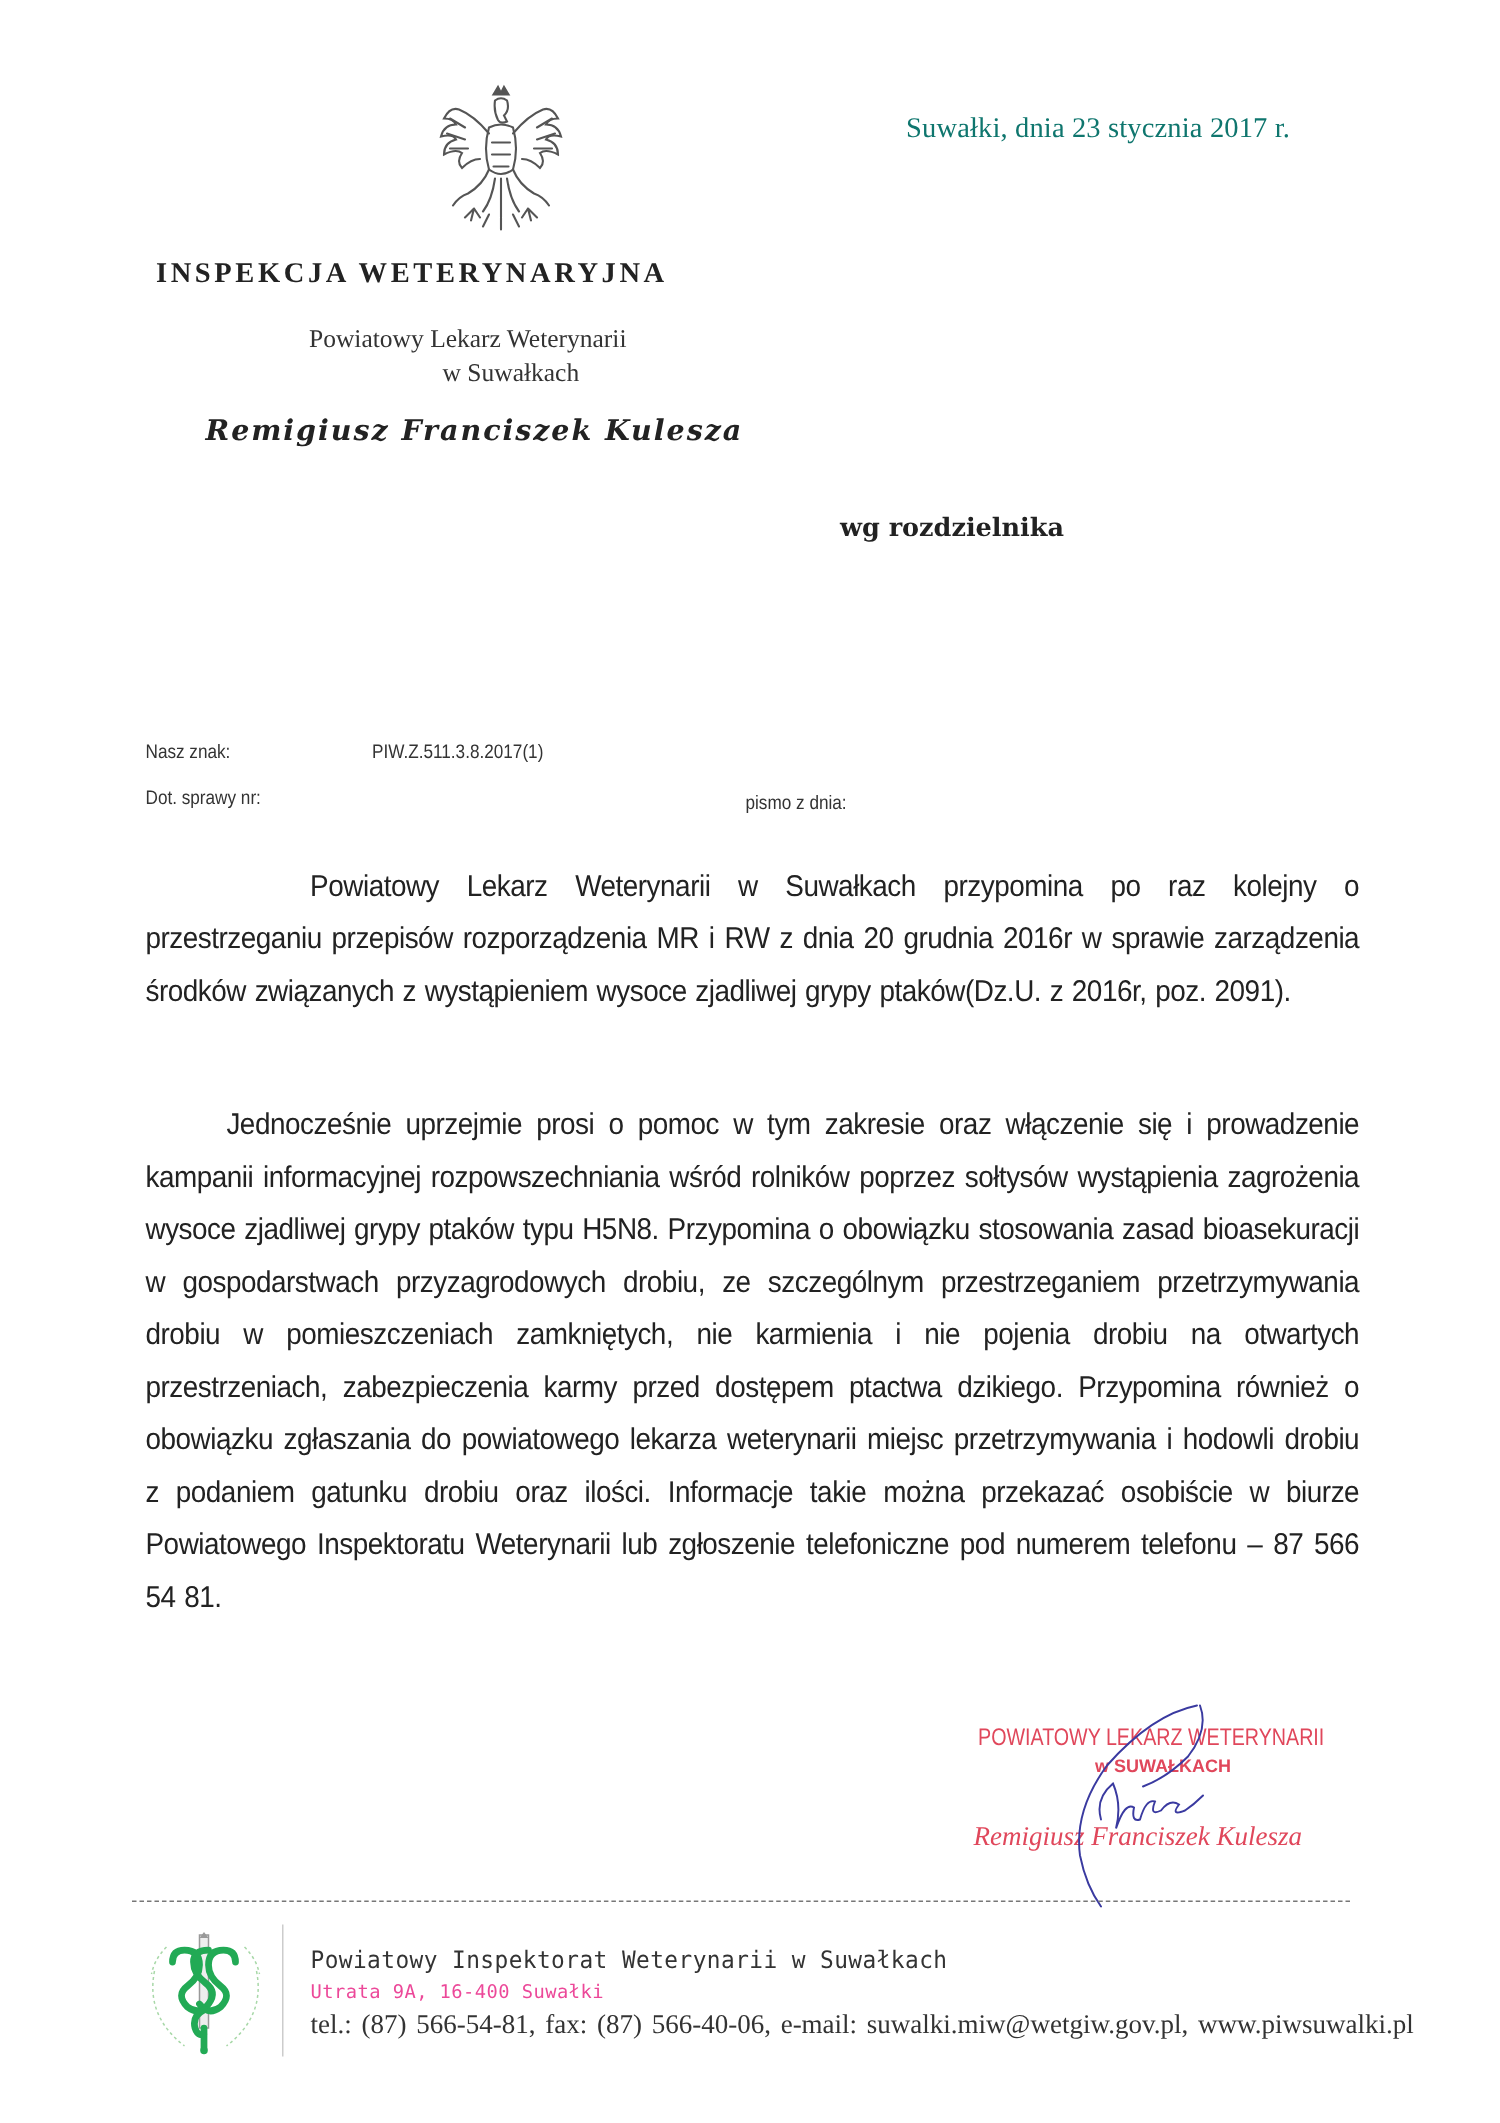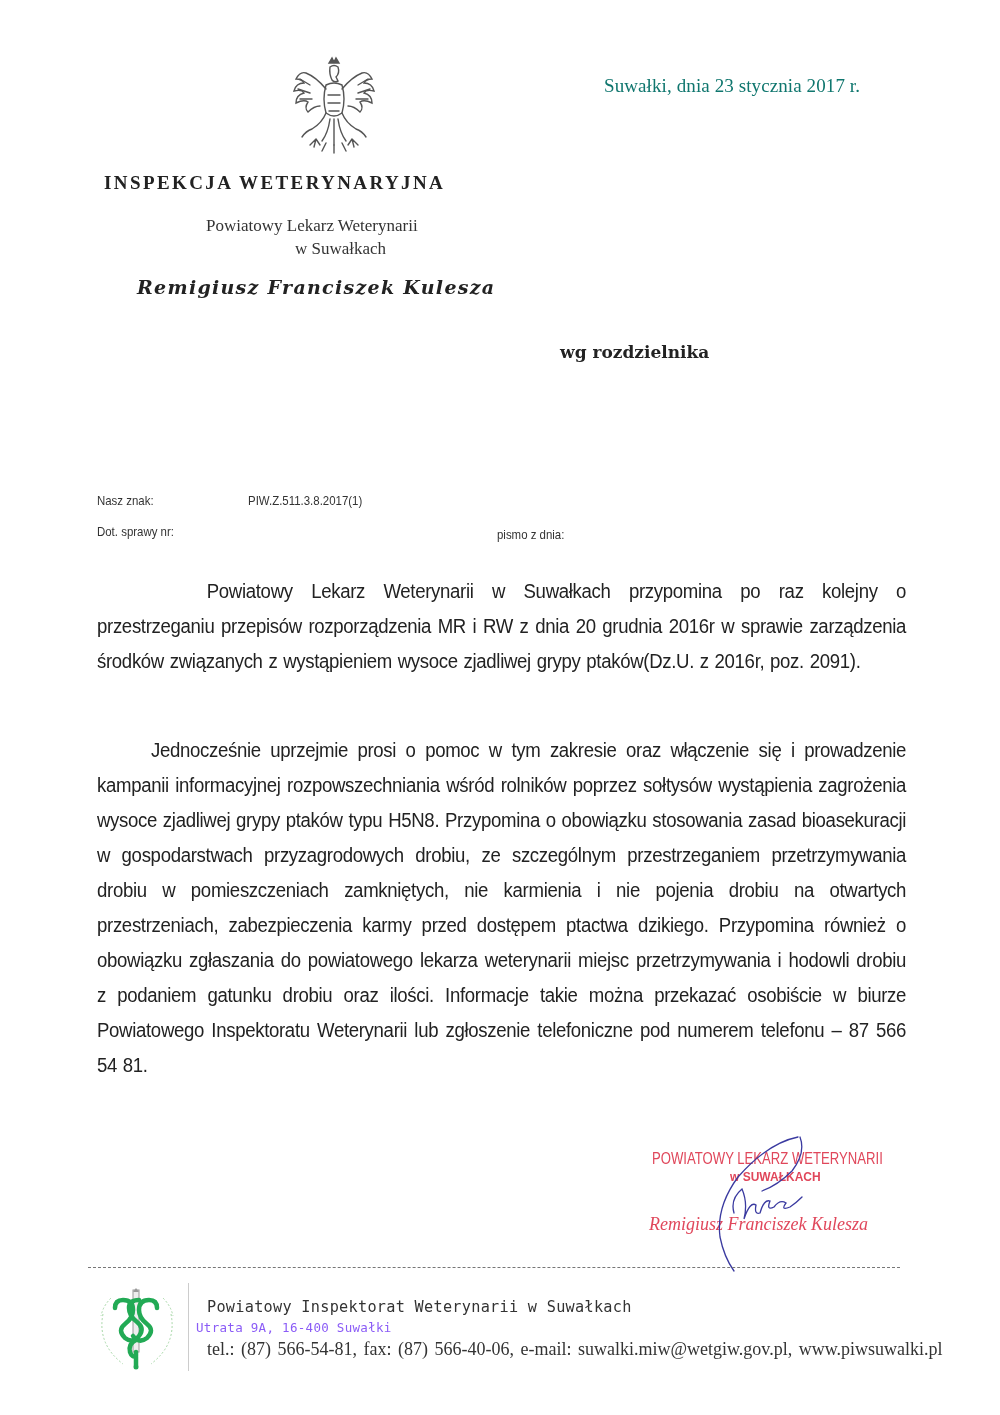--- a/index.html
+++ b/index.html
@@ -28,21 +28,21 @@
     #para2 { top: 733px; text-indent: 58px; letter-spacing: -0.35px; word-spacing: 1px; transform: scaleX(0.93); transform-origin: left; width: 870px; }
     #stamp { left: 652px; top: 1150px; width: 250px; }
     #stamp-line1 { font-family: "Liberation Sans", sans-serif; font-size: 16px; color: #e0475b; white-space: nowrap; transform: scaleX(0.82); transform-origin: left; }
     #stamp-line2 { position: absolute; left: 78px; top: 20px; font-family: "Liberation Sans", sans-serif; font-weight: bold; font-size: 12px; color: #e0475b; white-space: nowrap; }
     #stamp-name { position: absolute; left: -3px; top: 64px; font-family: "Liberation Serif", serif; font-style: italic; font-size: 18px; color: #e0475b; white-space: nowrap; }
     #signature { left: 690px; top: 1135px; width: 170px; height: 140px; }
     #divider { left: 88px; top: 1267px; width: 812px; height: 0; border-top: 1px dashed #777; }
     #logo { left: 93px; top: 1284px; width: 88px; height: 88px; }
     #footer-sep { left: 188px; top: 1283px; width: 0; height: 88px; border-left: 1px solid #ccc; }
     #footer-org { left: 207px; top: 1297px; font-family: "DejaVu Sans Mono", monospace; font-size: 16px; color: #333; white-space: nowrap; letter-spacing: 0.3px; transform: scaleX(0.95); transform-origin: left; }
-    #footer-address { left: 196px; top: 1320px; font-family: "DejaVu Sans Mono", monospace; font-size: 12.5px; color: #8b5cf6; white-space: nowrap; letter-spacing: 0.3px; }
+    #footer-address { left: 207px; top: 1320px; font-family: "DejaVu Sans Mono", monospace; font-size: 12.5px; color: #ec4899; white-space: nowrap; letter-spacing: 0.3px; }
     #footer-contact { left: 207px; top: 1339px; font-family: "Liberation Serif", serif; font-size: 18px; color: #333; white-space: nowrap; word-spacing: 2px; }
   </style>
 </head>
 <body>
 
 <svg id="eagle" class="abs" viewBox="0 0 96 100">
   <g fill="none" stroke="#555" stroke-width="1.4" stroke-linecap="round">
     <path d="M43 8 l3 -5 l2 4 l2 -4 l3 5 z" fill="#555"></path>
     <path d="M44 12 q4 -3 8 0 q2 6 -2 10 l2 4 q-4 2 -6 -1 q-3 -6 -2 -13z"></path>
     <path d="M40 34 q-10 -12 -20 -16 q-6 -2 -10 6 q6 0 8 4 q-8 0 -10 8 q8 -2 10 2 q-8 2 -8 10 q8 -4 12 -1 q-4 6 0 10 q6 -6 12 -6"></path>

